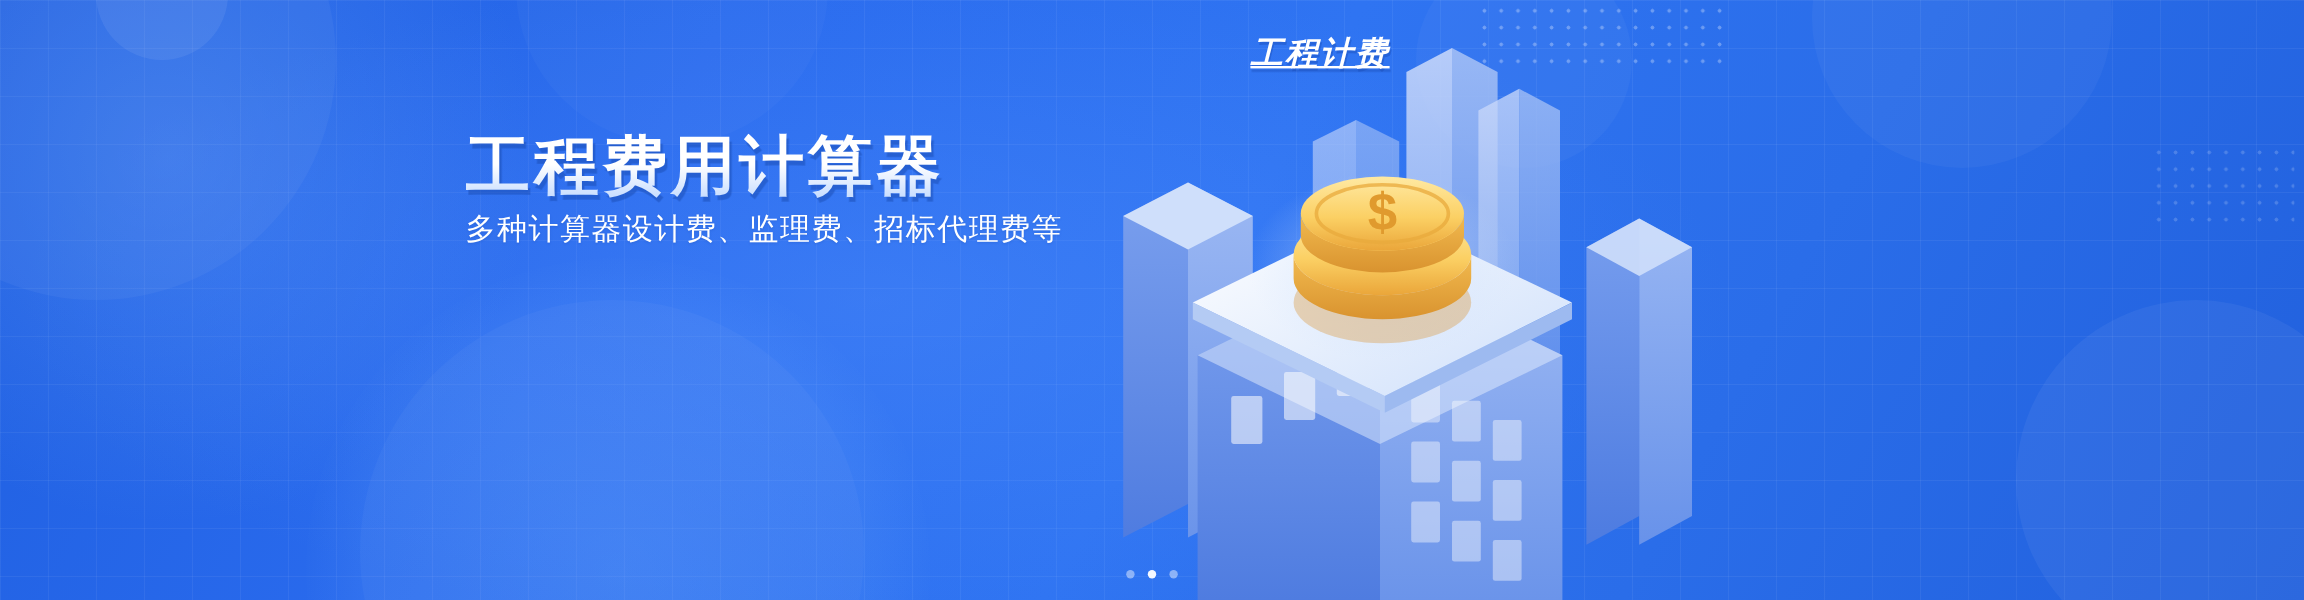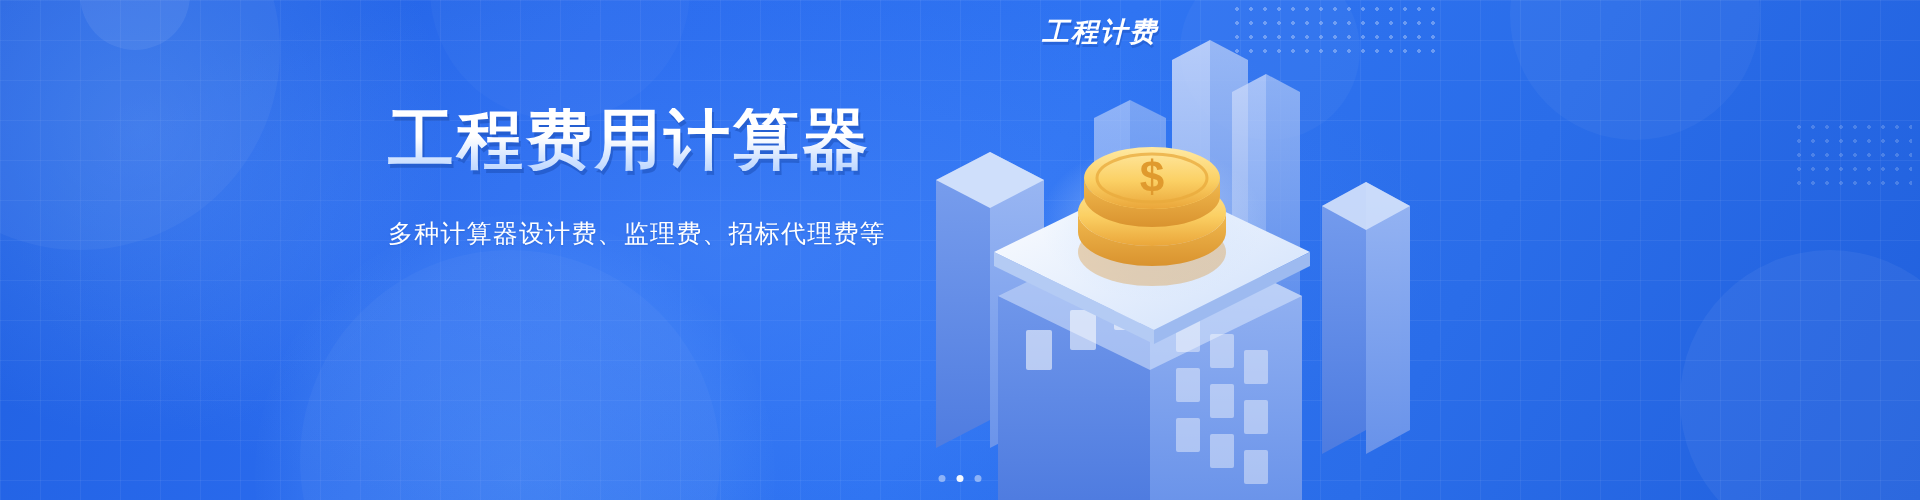--- a/index.html
+++ b/index.html
@@ -46,42 +46,43 @@
     background-image:radial-gradient(rgba(255,255,255,.40) 1.6px,transparent 1.7px);
     background-size:14px 14px;
   }
   .dp-top{right:480px;top:2px;width:210px;height:56px;opacity:.75;}
   .dp-mid{right:8px;top:120px;width:120px;height:70px;opacity:.45;}
   .dp-low{left:1180px;bottom:40px;width:90px;height:50px;opacity:.3;}
 
   
   .content{position:absolute;left:388px;top:108px;width:620px;}
   .headline{
-    font-size:66px;line-height:63px;font-weight:bold;letter-spacing:3px;
+    font-size:54px;line-height:63px;font-weight:bold;letter-spacing:3px;
     background:linear-gradient(180deg,#ffffff 0%,#ffffff 46%,#d6e6ff 78%,#bcd6ff 100%);
     -webkit-background-clip:text;background-clip:text;
     color:transparent;-webkit-text-fill-color:transparent;
     filter:drop-shadow(2px 4px 0 rgba(22,70,170,.45));
     white-space:nowrap;
   }
   .headline.l2{margin-top:4px;}
   .subtitle{
-    margin-top:42px;color:#ffffff;font-size:25px;line-height:41px;
+    color:#ffffff;font-size:25px;line-height:41px;
     letter-spacing:1.2px;white-space:nowrap;font-weight:400;
     text-shadow:0 1px 2px rgba(20,60,150,.22);
   }
 
   
   .illus{position:absolute;left:880px;top:0;width:640px;height:500px;}
   .illus svg{position:absolute;left:0;top:0;}
   .badge{
-    position:absolute;left:162px;top:14px;
+    position:absolute;left:162px;top:26px;
     font-size:27px;font-weight:bold;font-style:italic;color:#ffffff;
     letter-spacing:2px;white-space:nowrap;
     text-shadow:1px 3px 0 rgba(25,75,180,.40);
+    text-decoration:underline;
   }
   
   .dots{position:absolute;left:50%;transform:translateX(-50%);bottom:18px;display:flex;gap:11px;}
   .dot{width:7px;height:7px;border-radius:50%;background:rgba(255,255,255,.45);}
   .dot.active{background:rgba(255,255,255,.95);}
 </style>
 </head>
 <body>
 
 <div class="banner">

